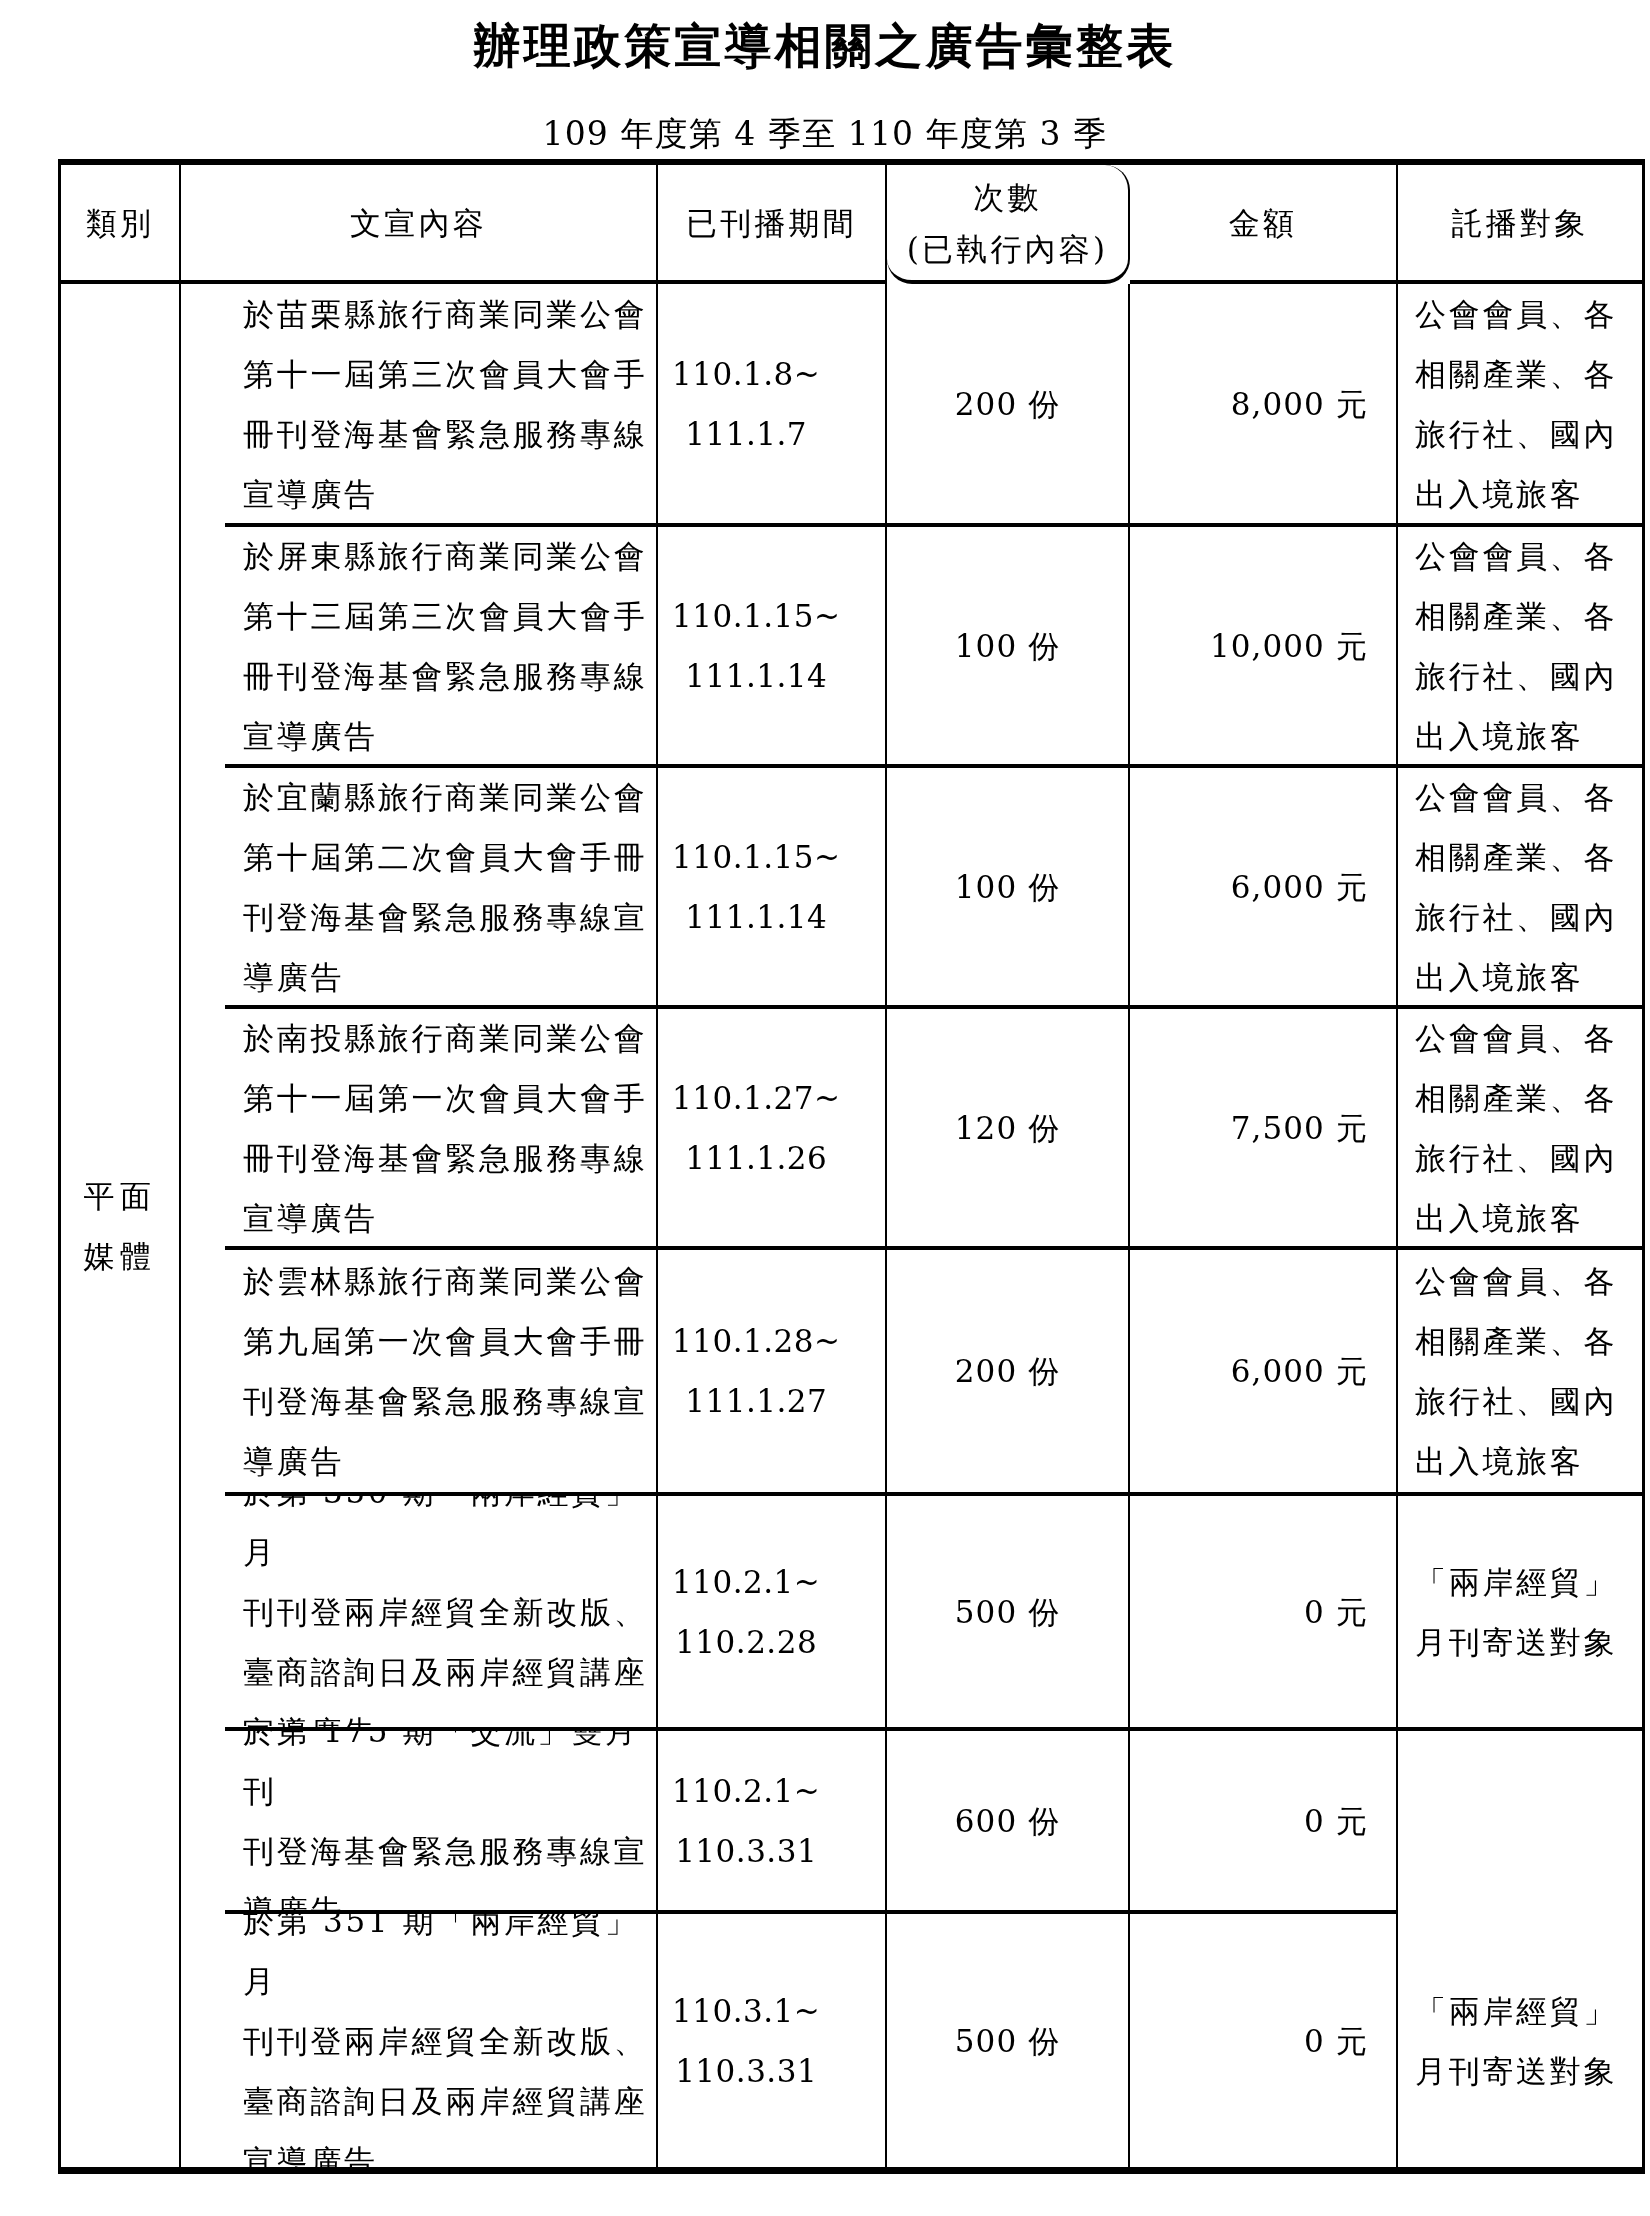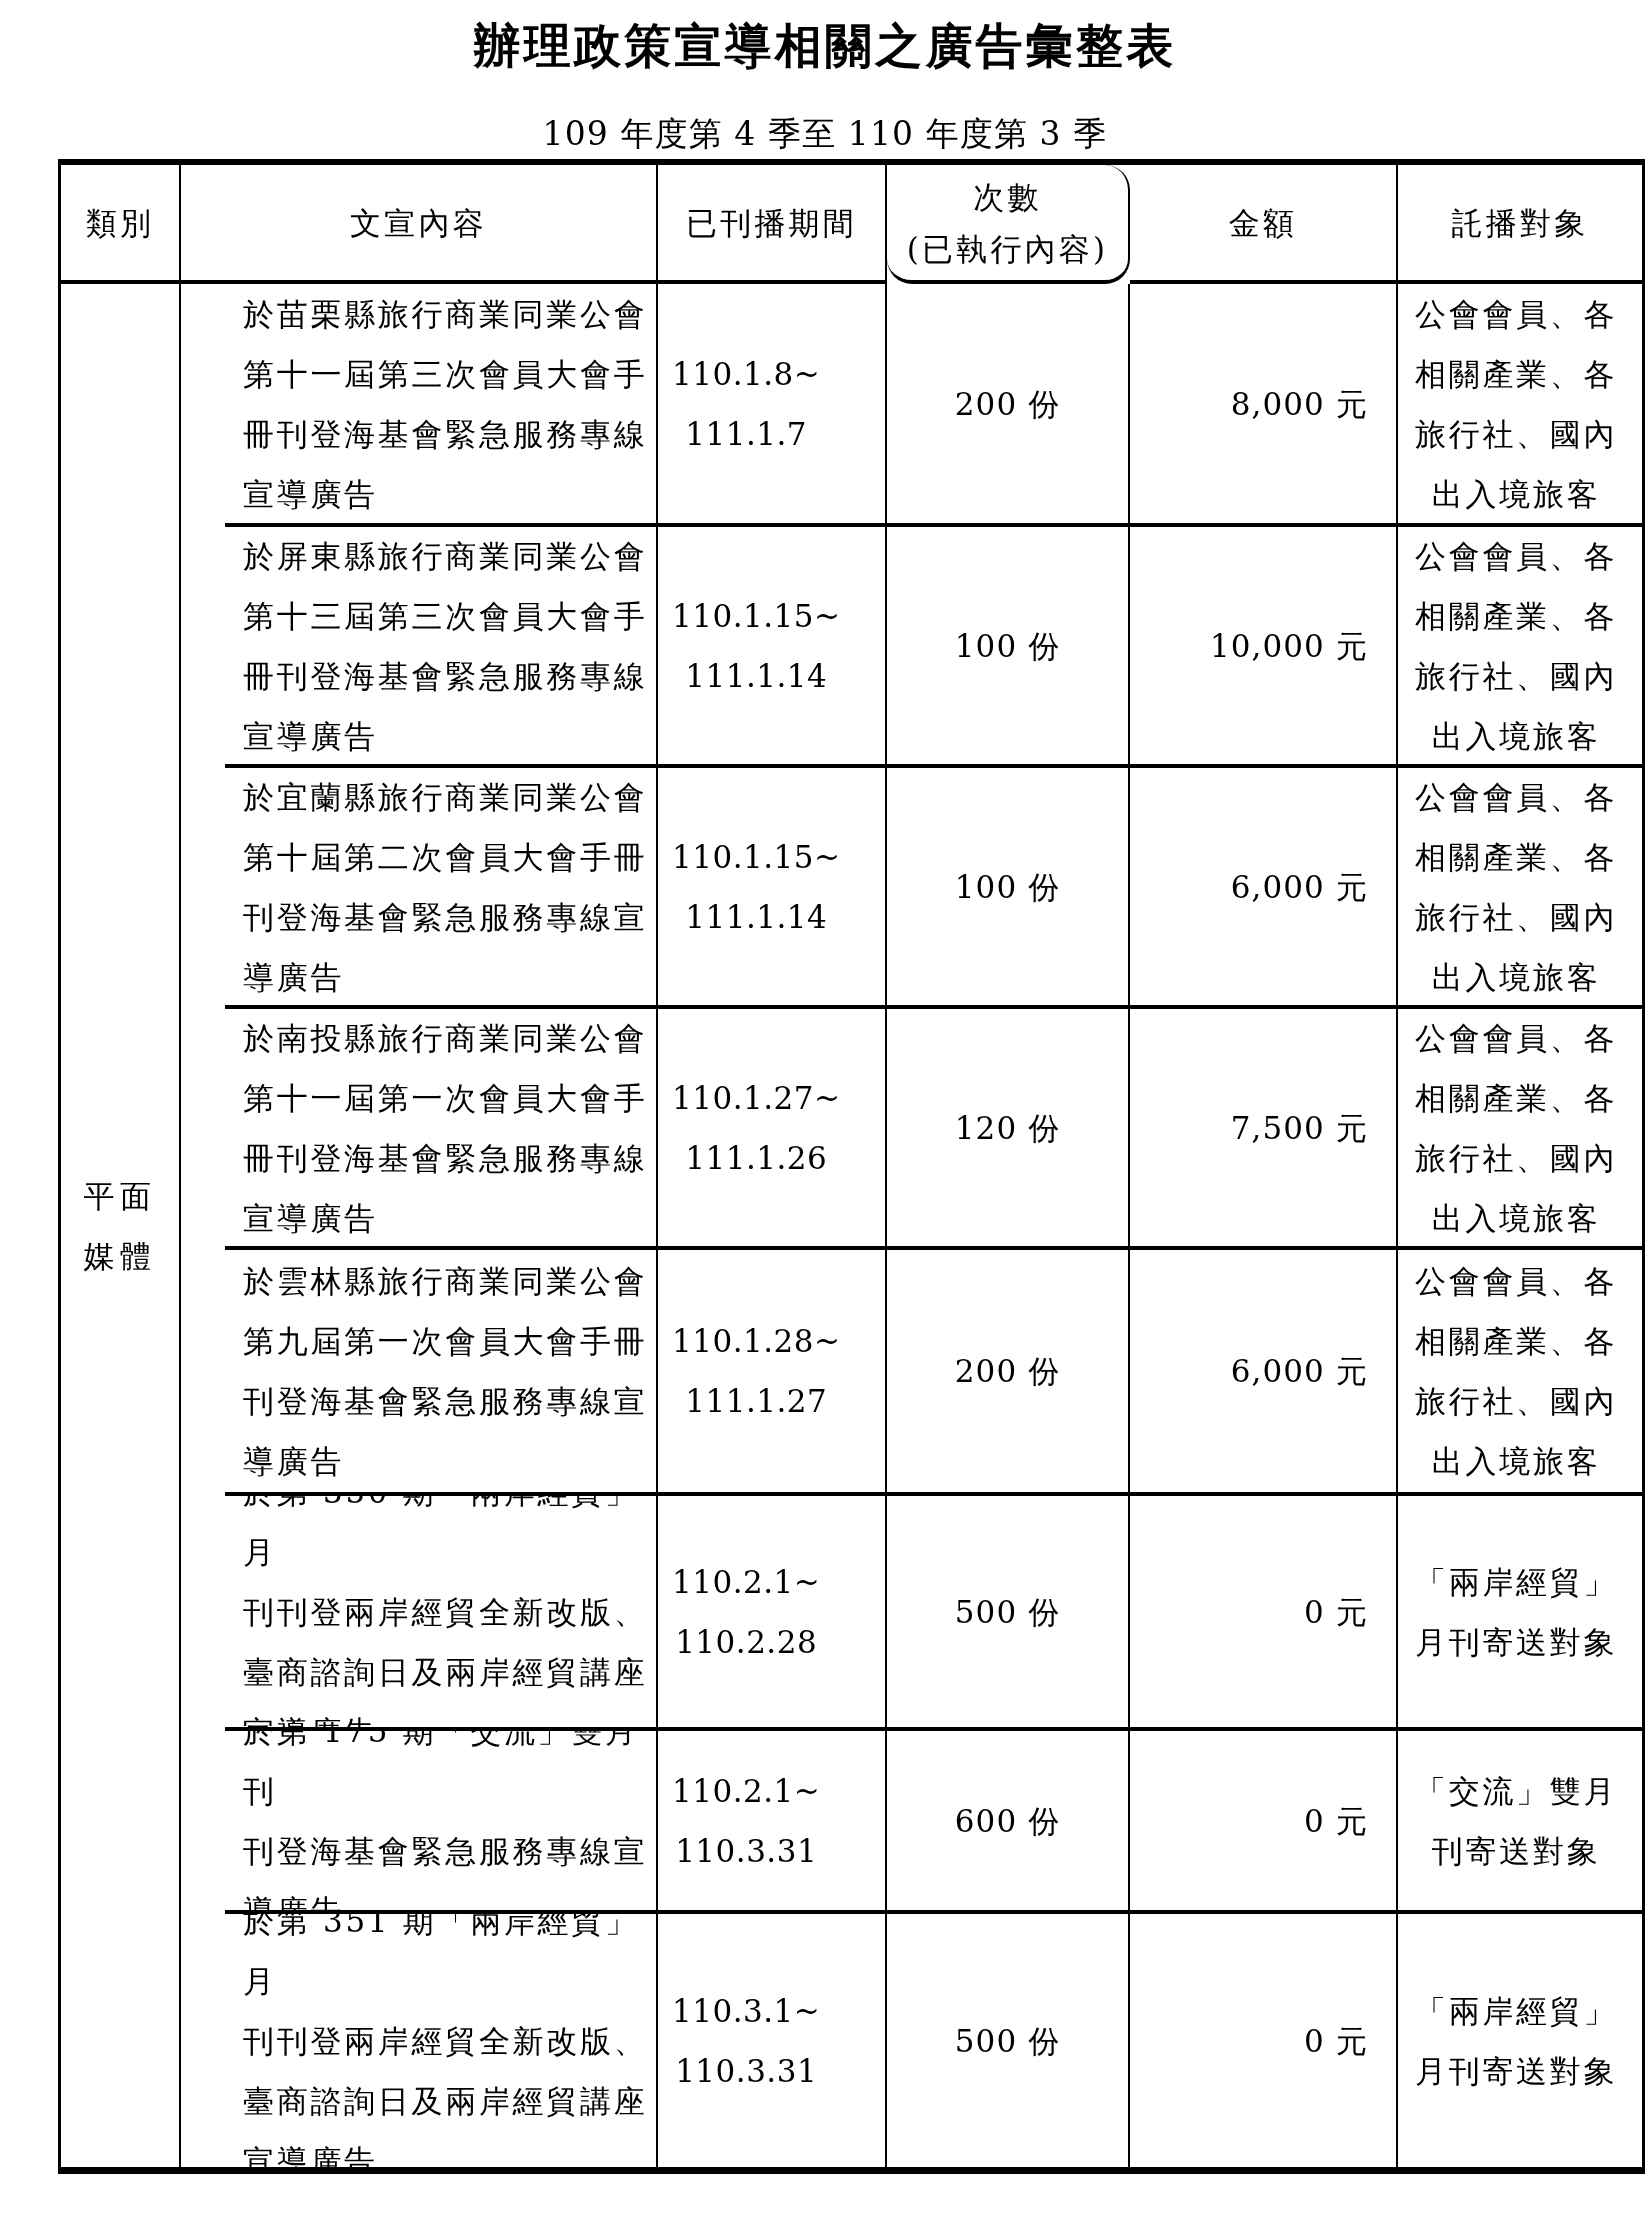--- a/index.html
+++ b/index.html
@@ -78,21 +78,21 @@
     letter-spacing:1.1px;
   }
   .amount-cell{
     justify-content:flex-end;
     text-align:right;
     padding-right:28px;
     letter-spacing:1.1px;
   }
   .audience-cell{
     justify-content:flex-start;
-    text-align:center;
+    text-align:left;
     padding-left:17px;padding-right:5.4px;
   }
 </style>
 </head>
 <body>
 
 <div class="page">
   <div class="title">辦理政策宣導相關之廣告彙整表</div>
   <div class="subtitle">109 年度第 4 季至 110 年度第 3 季</div>
 
@@ -185,22 +185,20 @@
     <div class="cell audience-cell col-last" style="grid-column:6;grid-row:7">「兩岸經貿」
 月刊寄送對象</div>
 
     <div class="cell content-cell" style="grid-column:2;grid-row:8">於第 175 期「交流」雙月刊
 刊登海基會緊急服務專線宣
 導廣告</div>
     <div class="cell period-cell" style="grid-column:3;grid-row:8">110.2.1~
 110.3.31</div>
     <div class="cell count-cell" style="grid-column:4;grid-row:8">600 份</div>
     <div class="cell amount-cell" style="grid-column:5;grid-row:8">0 元</div>
-    <div class="cell audience-cell col-last" style="grid-column:6;grid-row:8">「交流」雙月
-刊寄送對象</div>
 
     <div class="cell content-cell row-last" style="grid-column:2;grid-row:9">於第 351 期「兩岸經貿」月
 刊刊登兩岸經貿全新改版、
 臺商諮詢日及兩岸經貿講座
 宣導廣告</div>
     <div class="cell period-cell row-last" style="grid-column:3;grid-row:9">110.3.1~
 110.3.31</div>
     <div class="cell count-cell row-last" style="grid-column:4;grid-row:9">500 份</div>
     <div class="cell amount-cell row-last" style="grid-column:5;grid-row:9">0 元</div>
     <div class="cell audience-cell col-last row-last" style="grid-column:6;grid-row:9">「兩岸經貿」

